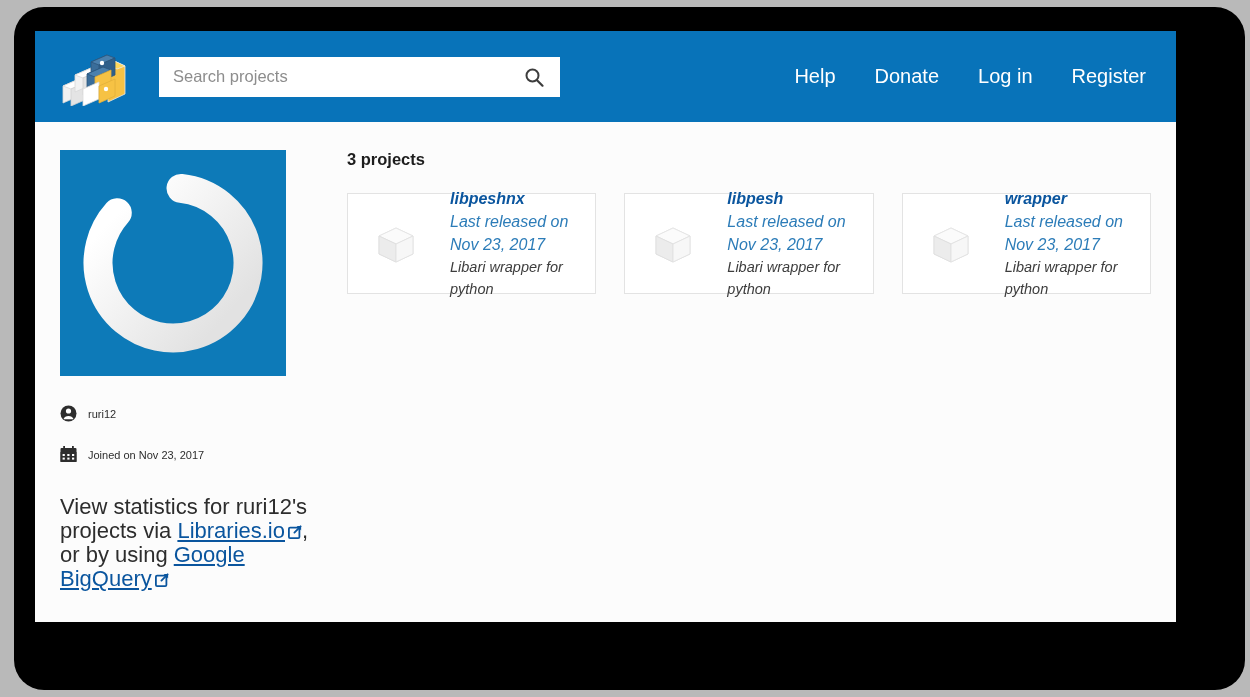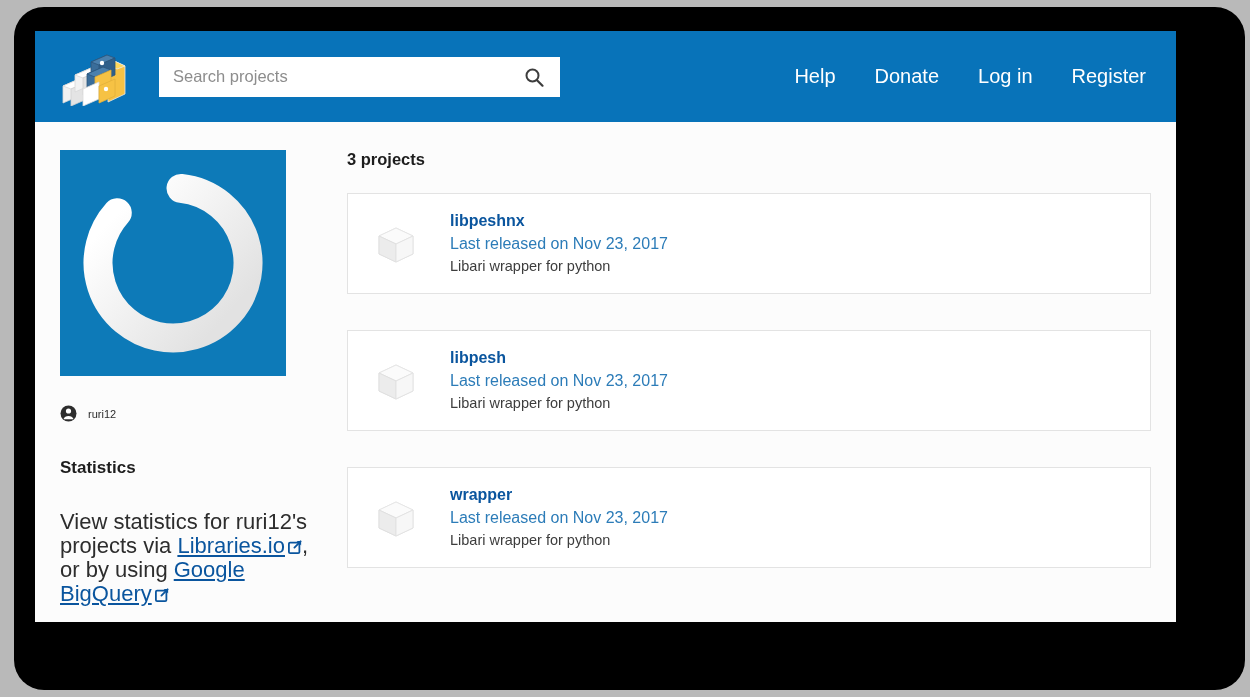--- a/index.html
+++ b/index.html
@@ -120,21 +120,21 @@
 
   
   .main { flex: 1 1 auto; padding-right: 25px; }
   .projects-count {
     font-size: 16.5px;
     font-weight: bold;
     color: #1d1d1d;
     margin-bottom: 24px;
     padding-left: 22px;
   }
-  .card-list { display: flex; flex-direction: column; gap: 36px; padding-left: 22px; }
+  .card-list { display: flex; flex-direction: row; gap: 28px; padding-left: 22px; font-style: italic; }
   .card {
     background: #ffffff;
     border: 1px solid #e3e3e3;
     height: 101px;
     display: flex;
     align-items: center;
     padding-left: 26px;
     text-decoration: none;
   }
   .cube-icon { width: 44px; height: 44px; flex: 0 0 auto; }
@@ -234,22 +234,40 @@
         <span class="meta-icon">
           <svg viewBox="0 0 17 17" width="17" height="17">
             <circle cx="8.5" cy="8.5" r="8" fill="#2d2d2d"></circle>
             <circle cx="8.5" cy="6" r="2.6" fill="#ffffff"></circle>
             <path d="M3.4 14.2 a5.6 5.6 0 0 1 10.2 0 Z" fill="#ffffff"></path>
           </svg>
         </span>
         <span>ruri12</span>
       </div>
 
-
-      <div class="stats-title">Statistics</div>
+      <div class="meta-row">
+        <span class="meta-icon">
+          <svg viewBox="0 0 17 17" width="17" height="17">
+            <rect x="0.5" y="2" width="16" height="14" rx="1" fill="#2d2d2d"></rect>
+            <rect x="0.5" y="6" width="16" height="10" fill="#2d2d2d"></rect>
+            <g fill="#ffffff">
+              <rect x="2.6" y="8" width="2.2" height="2"></rect>
+              <rect x="7.3" y="8" width="2.2" height="2"></rect>
+              <rect x="12" y="8" width="2.2" height="2"></rect>
+              <rect x="2.6" y="11.6" width="2.2" height="2"></rect>
+              <rect x="7.3" y="11.6" width="2.2" height="2"></rect>
+              <rect x="12" y="11.6" width="2.2" height="2"></rect>
+            </g>
+            <rect x="3.2" y="0" width="1.8" height="3.4" fill="#2d2d2d"></rect>
+            <rect x="12" y="0" width="1.8" height="3.4" fill="#2d2d2d"></rect>
+          </svg>
+        </span>
+        <span>Joined on Nov 23, 2017</span>
+      </div>
+
 
       <div class="stats-text">
         <span>View statistics for ruri12's projects via </span><a>Libraries.io</a><span class="ext-icon">
           <svg viewBox="0 0 14 14" width="14" height="14">
             <rect x="0.9" y="2.6" width="10.5" height="10.5" rx="1.2" fill="none" stroke="#0a559e" stroke-width="1.8"></rect>
             <path d="M6.4 7.6 L12.6 1.3" stroke="#0a559e" stroke-width="1.8" stroke-linecap="round"></path>
             <path d="M8.6 1.1 L13.1 1.1 L13.1 5.6" fill="#0a559e"></path>
           </svg>
         </span><span>, or by using </span><a>Google BigQuery</a><span class="ext-icon">
           <svg viewBox="0 0 14 14" width="14" height="14">

